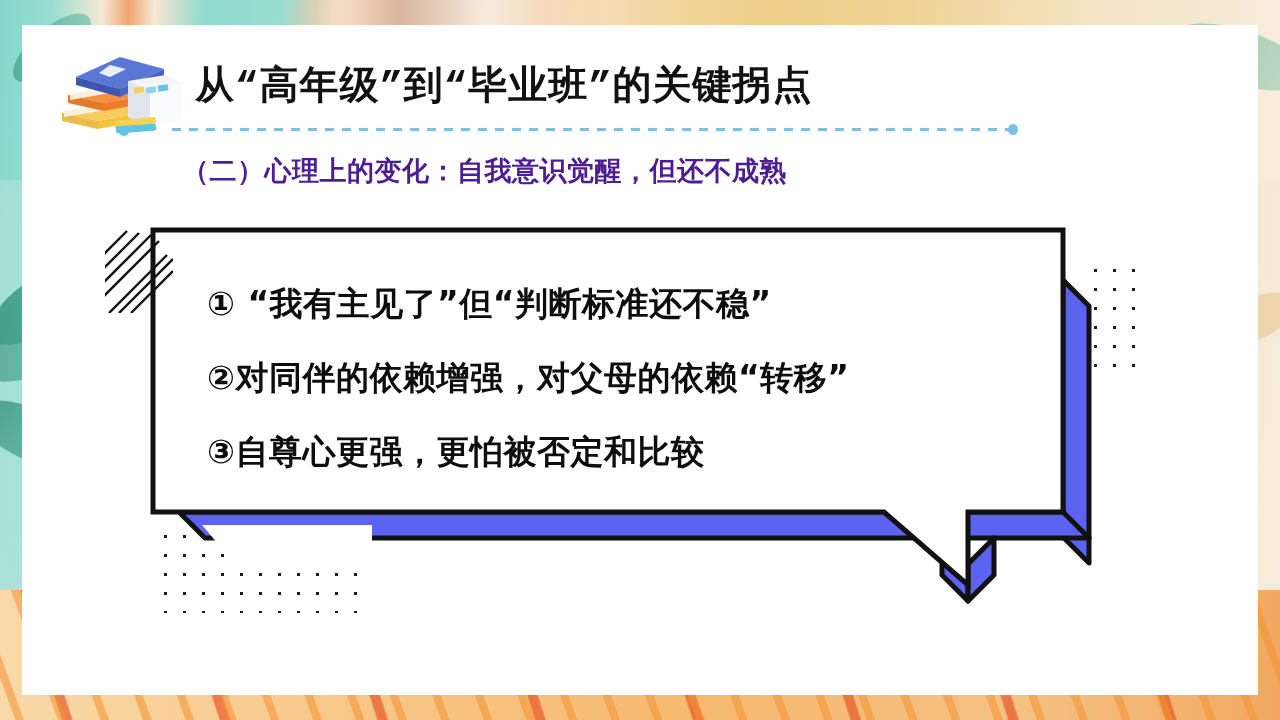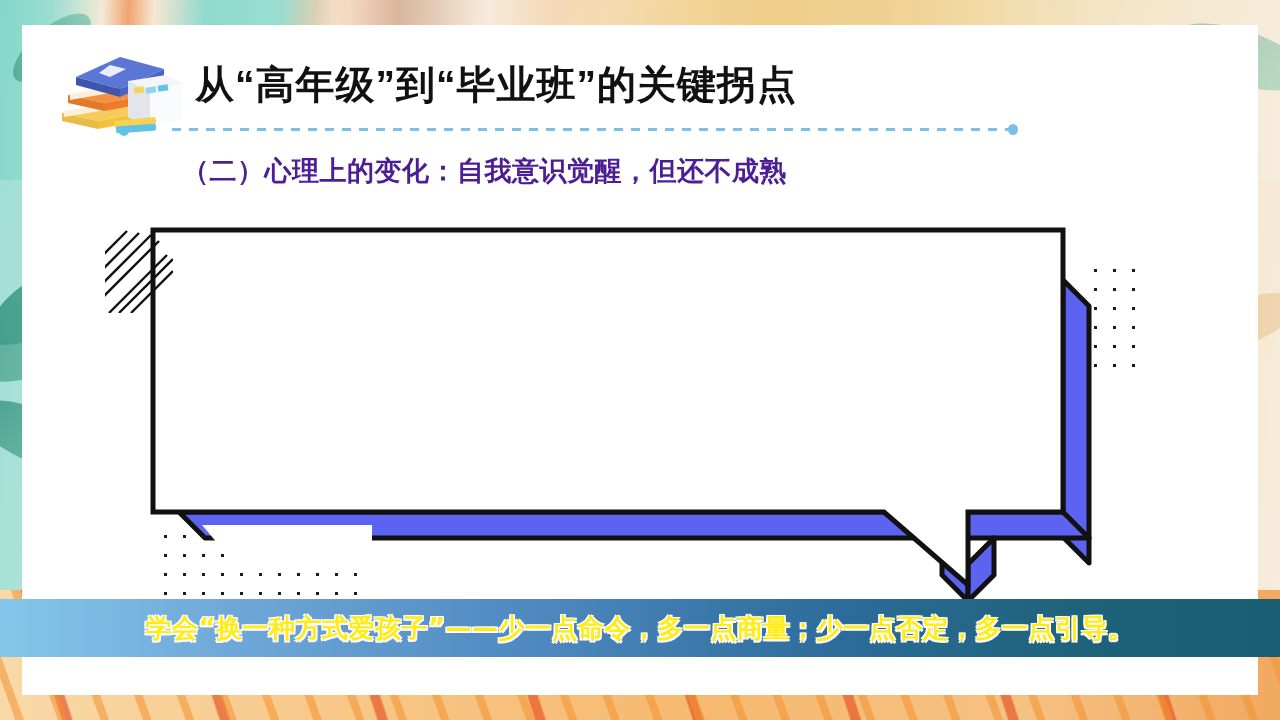--- a/index.html
+++ b/index.html
@@ -135,21 +135,21 @@
   }
   .title {
     position: absolute;
     left: 173px;
     top: 33px;
     font-size: 39px;
     font-weight: 700;
     color: #111111;
     letter-spacing: 1px;
     white-space: nowrap;
-    font-family: Liberation Sans, sans-serif;
+    font-family: Liberation Mono, monospace;
   }
   .title-rule {
     position: absolute;
     left: 150px;
     top: 103px;
     width: 838px;
     height: 3px;
     background-image: linear-gradient(to right, #7cc0e8 0, #7cc0e8 9px, transparent 9px, transparent 17px);
     background-size: 17px 3px;
     background-repeat: repeat-x;
@@ -350,19 +350,21 @@
           <line x1="14" y1="88" x2="68" y2="34"></line>
           <line x1="26" y1="88" x2="68" y2="46"></line>
         </g>
       </svg>
     </div>
 
     <div class="dots-right"></div>
     <div class="dots-left"></div>
     <div class="dots-mask"></div>
 
-
-    <div class="banner">
-      <div class="banner-text">学会“换一种方式爱孩子”——少一点命令，多一点商量；少一点否定，多一点引导。</div>
+    <div class="bubble-text">
+      <div class="bubble-line">① “我有主见了”但“判断标准还不稳”</div>
+      <div class="bubble-line">②对同伴的依赖增强，对父母的依赖“转移”</div>
+      <div class="bubble-line">③自尊心更强，更怕被否定和比较</div>
     </div>
+
 
   </div>
 </div>
 
 </body></html>

